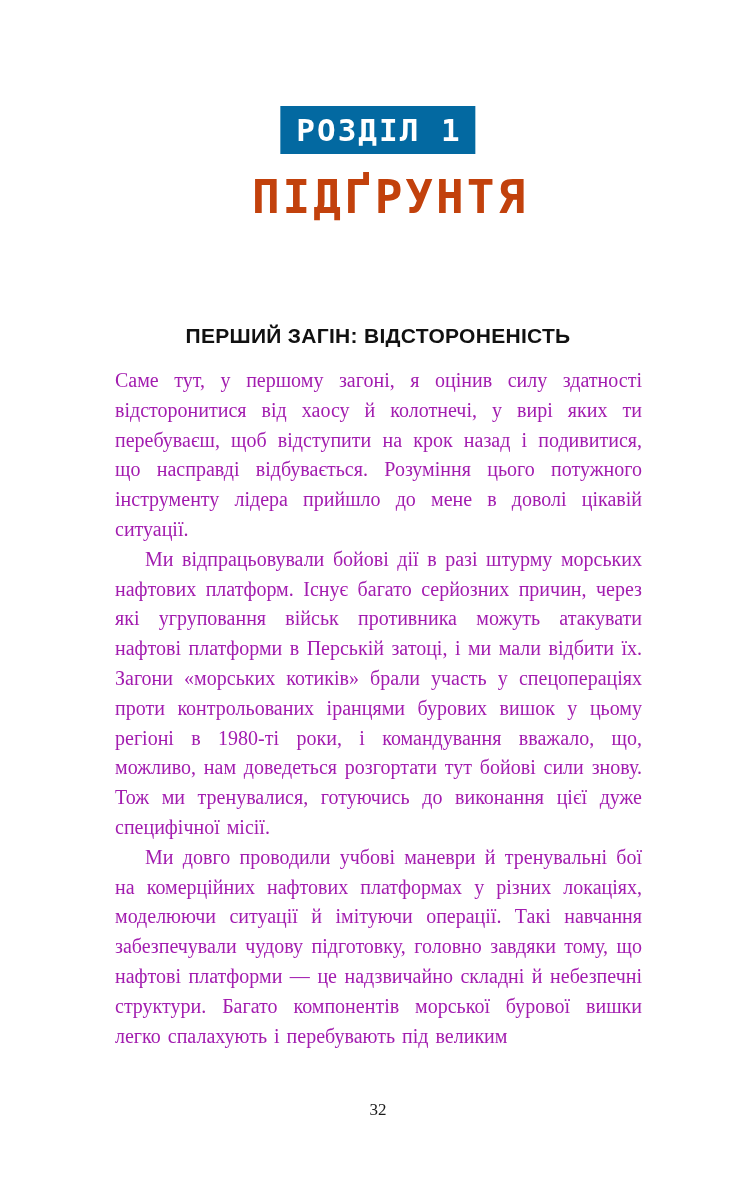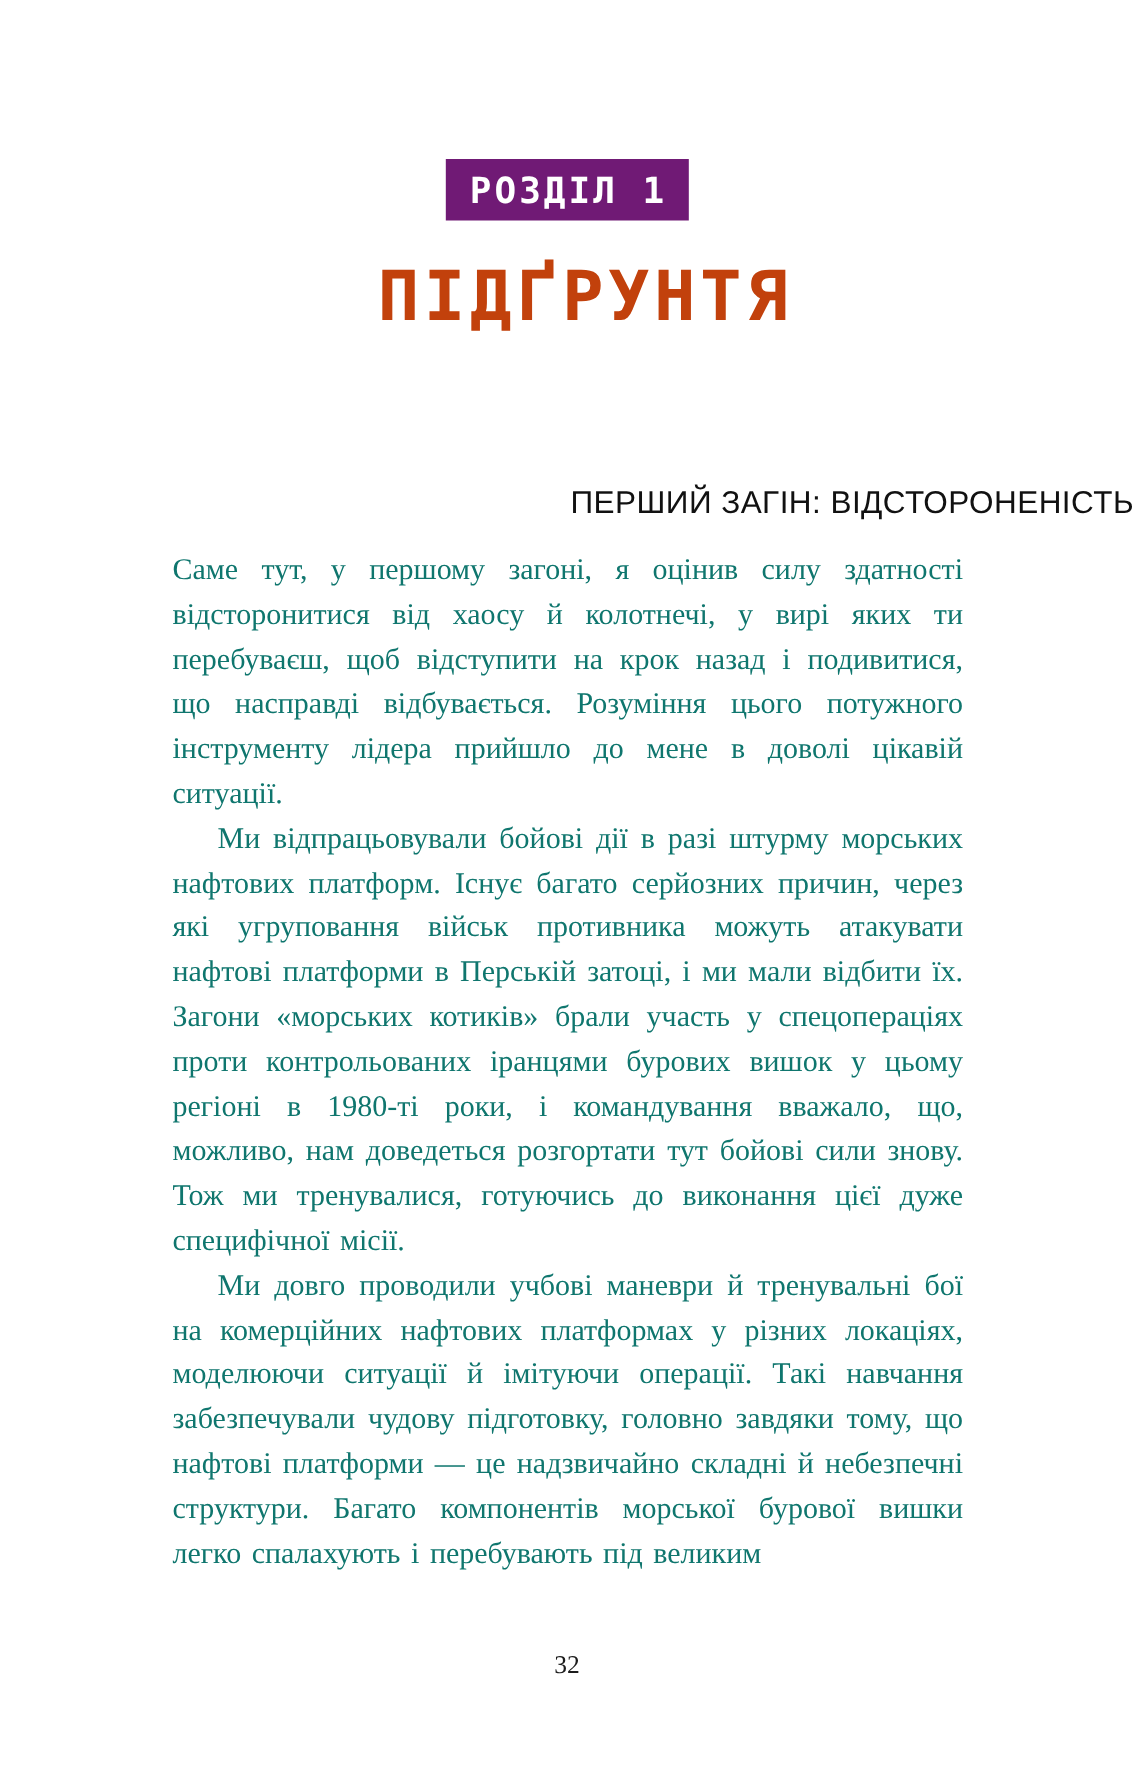--- a/index.html
+++ b/index.html
@@ -18,25 +18,25 @@
   .page {
     position: absolute;
     inset: 0;
     background: #ffffff;
   }
   .chapter-badge {
     position: absolute;
     top: 106px;
     left: 50%;
     transform: translateX(-50%);
-    background: #701a75;
+    background: #0369a1;
     color: #ffffff;
     font-family: "DejaVu Sans Mono", monospace;
     font-weight: bold;
-    font-size: 24px;
+    font-size: 31px;
     letter-spacing: 2px;
     line-height: 1;
     padding: 9px 14px 8px 16px;
     white-space: nowrap;
   }
   .chapter-title {
     position: absolute;
     top: 158px;
     left: 0;
     width: 100%;
@@ -47,37 +47,37 @@
     font-size: 46px;
     letter-spacing: 3px;
     color: #c2410c;
   }
   .section-heading {
     position: absolute;
     top: 324px;
     left: 0;
     width: 100%;
     margin: 0;
-    text-align: right;
+    text-align: center;
     font-family: "Liberation Sans", sans-serif;
-    font-weight: normal;
+    font-weight: bold;
     font-size: 21px;
     letter-spacing: 0.3px;
     color: #111111;
   }
   .body-text {
     position: absolute;
     top: 366px;
     left: 115px;
     width: 527px;
     font-family: "Liberation Serif", serif;
     font-size: 20px;
     line-height: 29.8px;
     text-align: justify;
-    color: #0f766e;
+    color: #a21caf;
   }
   .body-text p {
     margin: 0;
     text-indent: 30px;
     word-spacing: 2px;
   }
   .body-text p.first {
     text-indent: 0;
   }
   .page-number {

